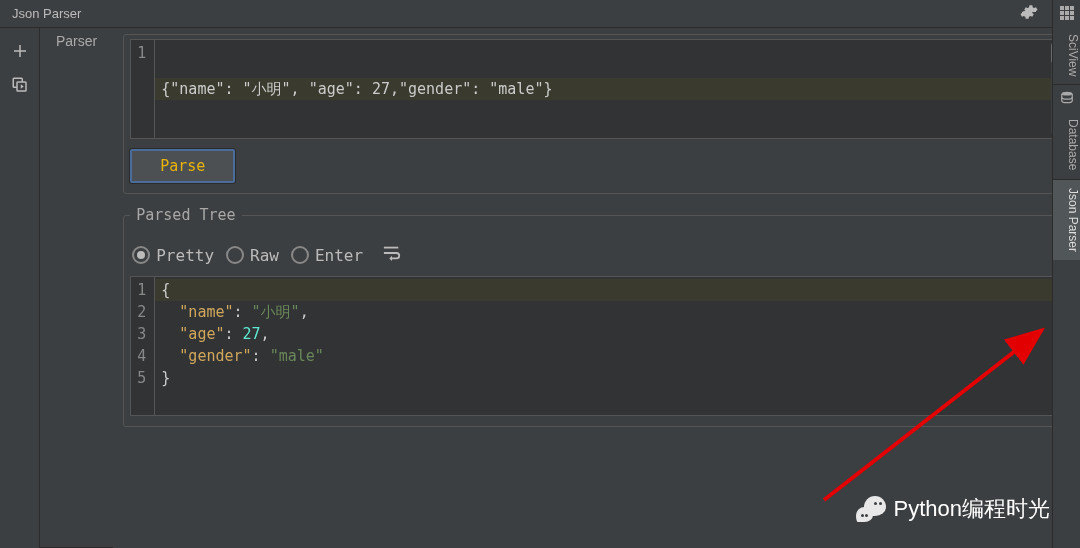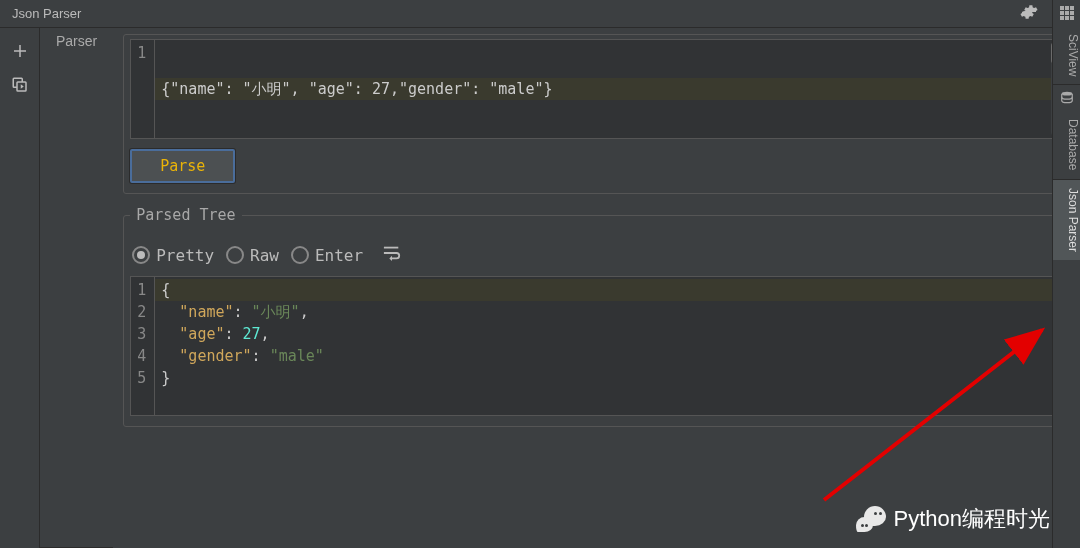--- a/index.html
+++ b/index.html
@@ -163,21 +163,21 @@
     .rail-sep { height: 1px; width: 100%; background: #2b2b2b; }
     .rail-icon { margin: 6px 0 2px 0; }
 
     .arrow {
       position: absolute;
       right: 26px; top: 320px;
       width: 240px; height: 190px;
       pointer-events: none;
     }
     .watermark {
-      position: absolute; right: 30px; bottom: 14px;
+      position: absolute; right: 30px; bottom: 24px;
       display: flex; align-items: center; gap: 8px;
       color: #ffffff; font-size: 22px; font-weight: 400;
       pointer-events: none;
     }
     .wm-icon { position: relative; width: 30px; height: 26px; }
     .wm-icon .b1, .wm-icon .b2 {
       position: absolute; border-radius: 50% 50% 50% 10% / 55% 55% 45% 45%;
       background: #e8e8e8;
     }
     .wm-icon .b1 { width: 22px; height: 20px; right: 0; top: 0; }

